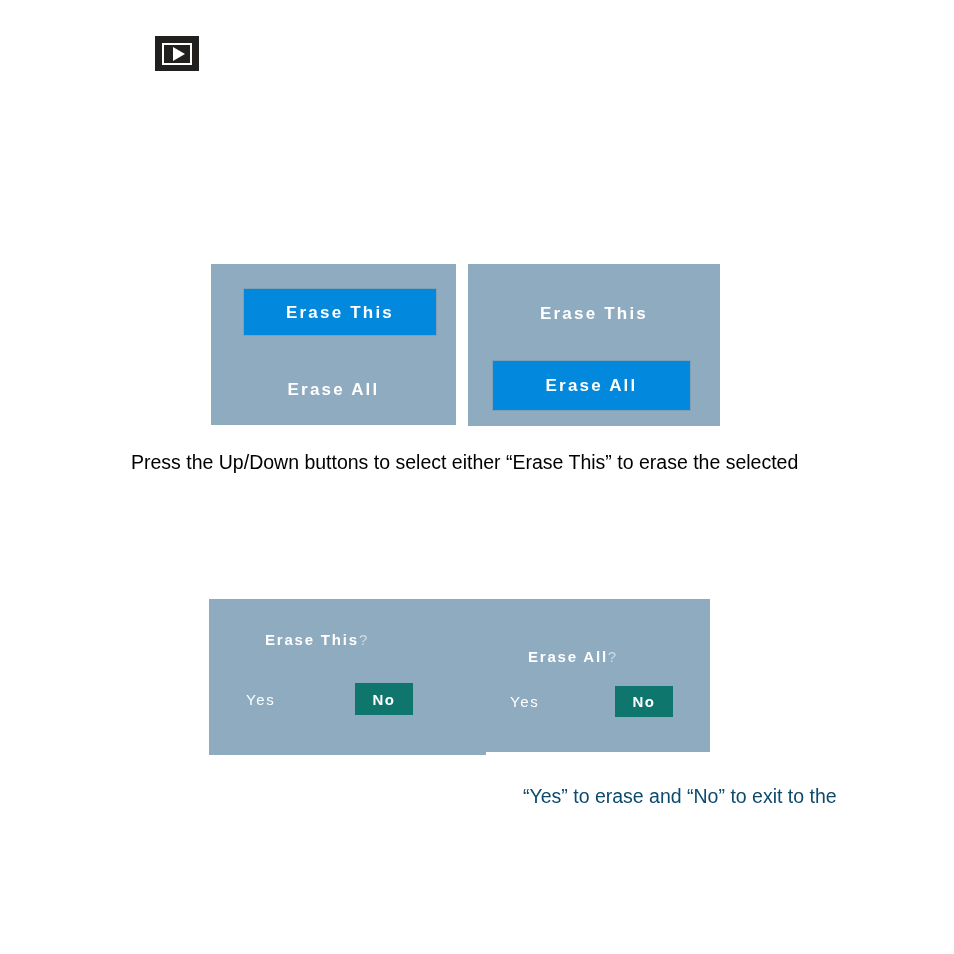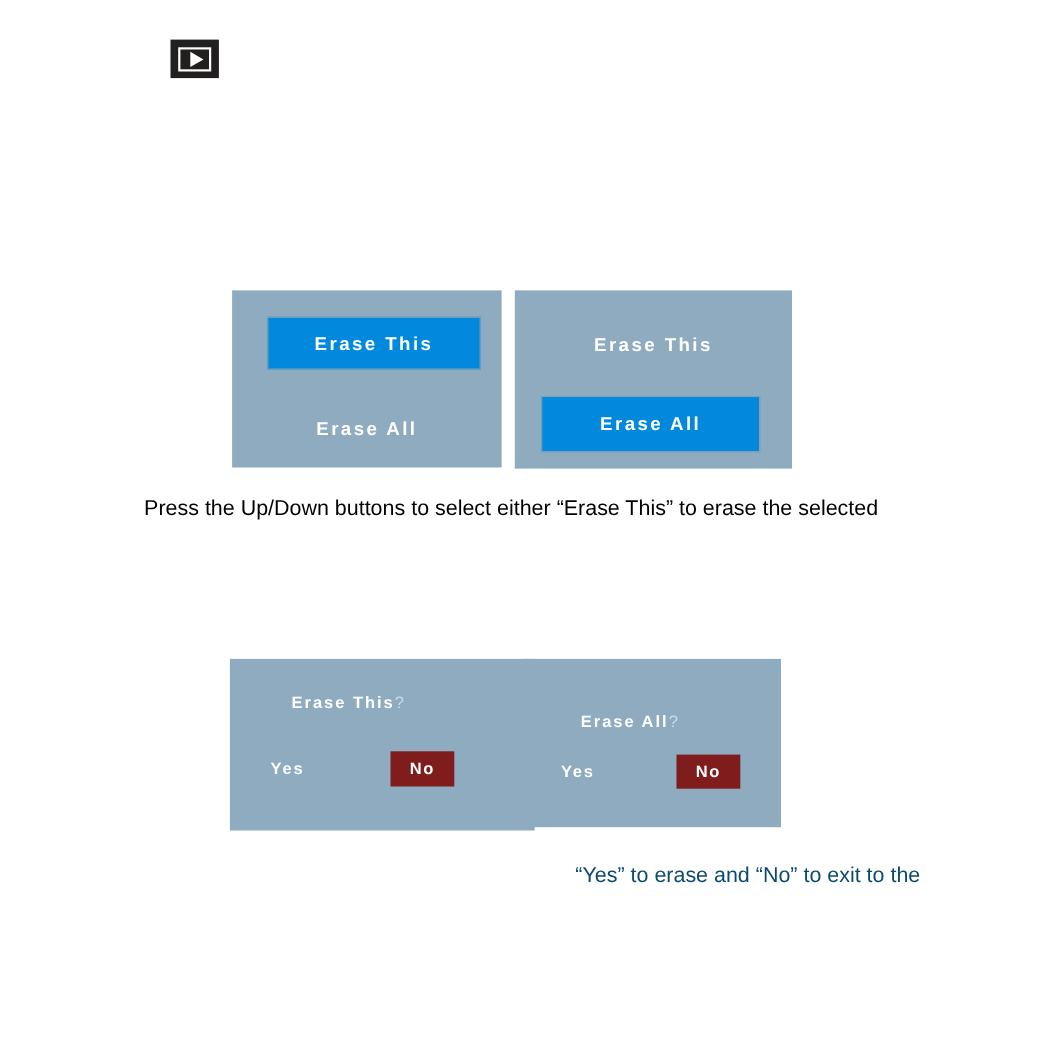--- a/index.html
+++ b/index.html
@@ -96,30 +96,30 @@
   }
   .q-title .qm {
     color: #cfdbe4;
     font-weight: normal;
     letter-spacing: 0;
   }
 
   .yes-lbl {
     position: absolute;
     color: #ffffff;
-    font-weight: bold;
+    font-weight: normal;
     letter-spacing: 1.6px;
     font-size: 15px;
     line-height: 1;
     white-space: nowrap;
   }
 
   .no-box {
     position: absolute;
-    background: #7f1d1d;
+    background: #0f766e;
     display: flex;
     align-items: center;
     justify-content: center;
     box-sizing: border-box;
   }
   .no-box .lbl {
     color: #ffffff;
     font-weight: bold;
     letter-spacing: 1.6px;
     font-size: 15px;

